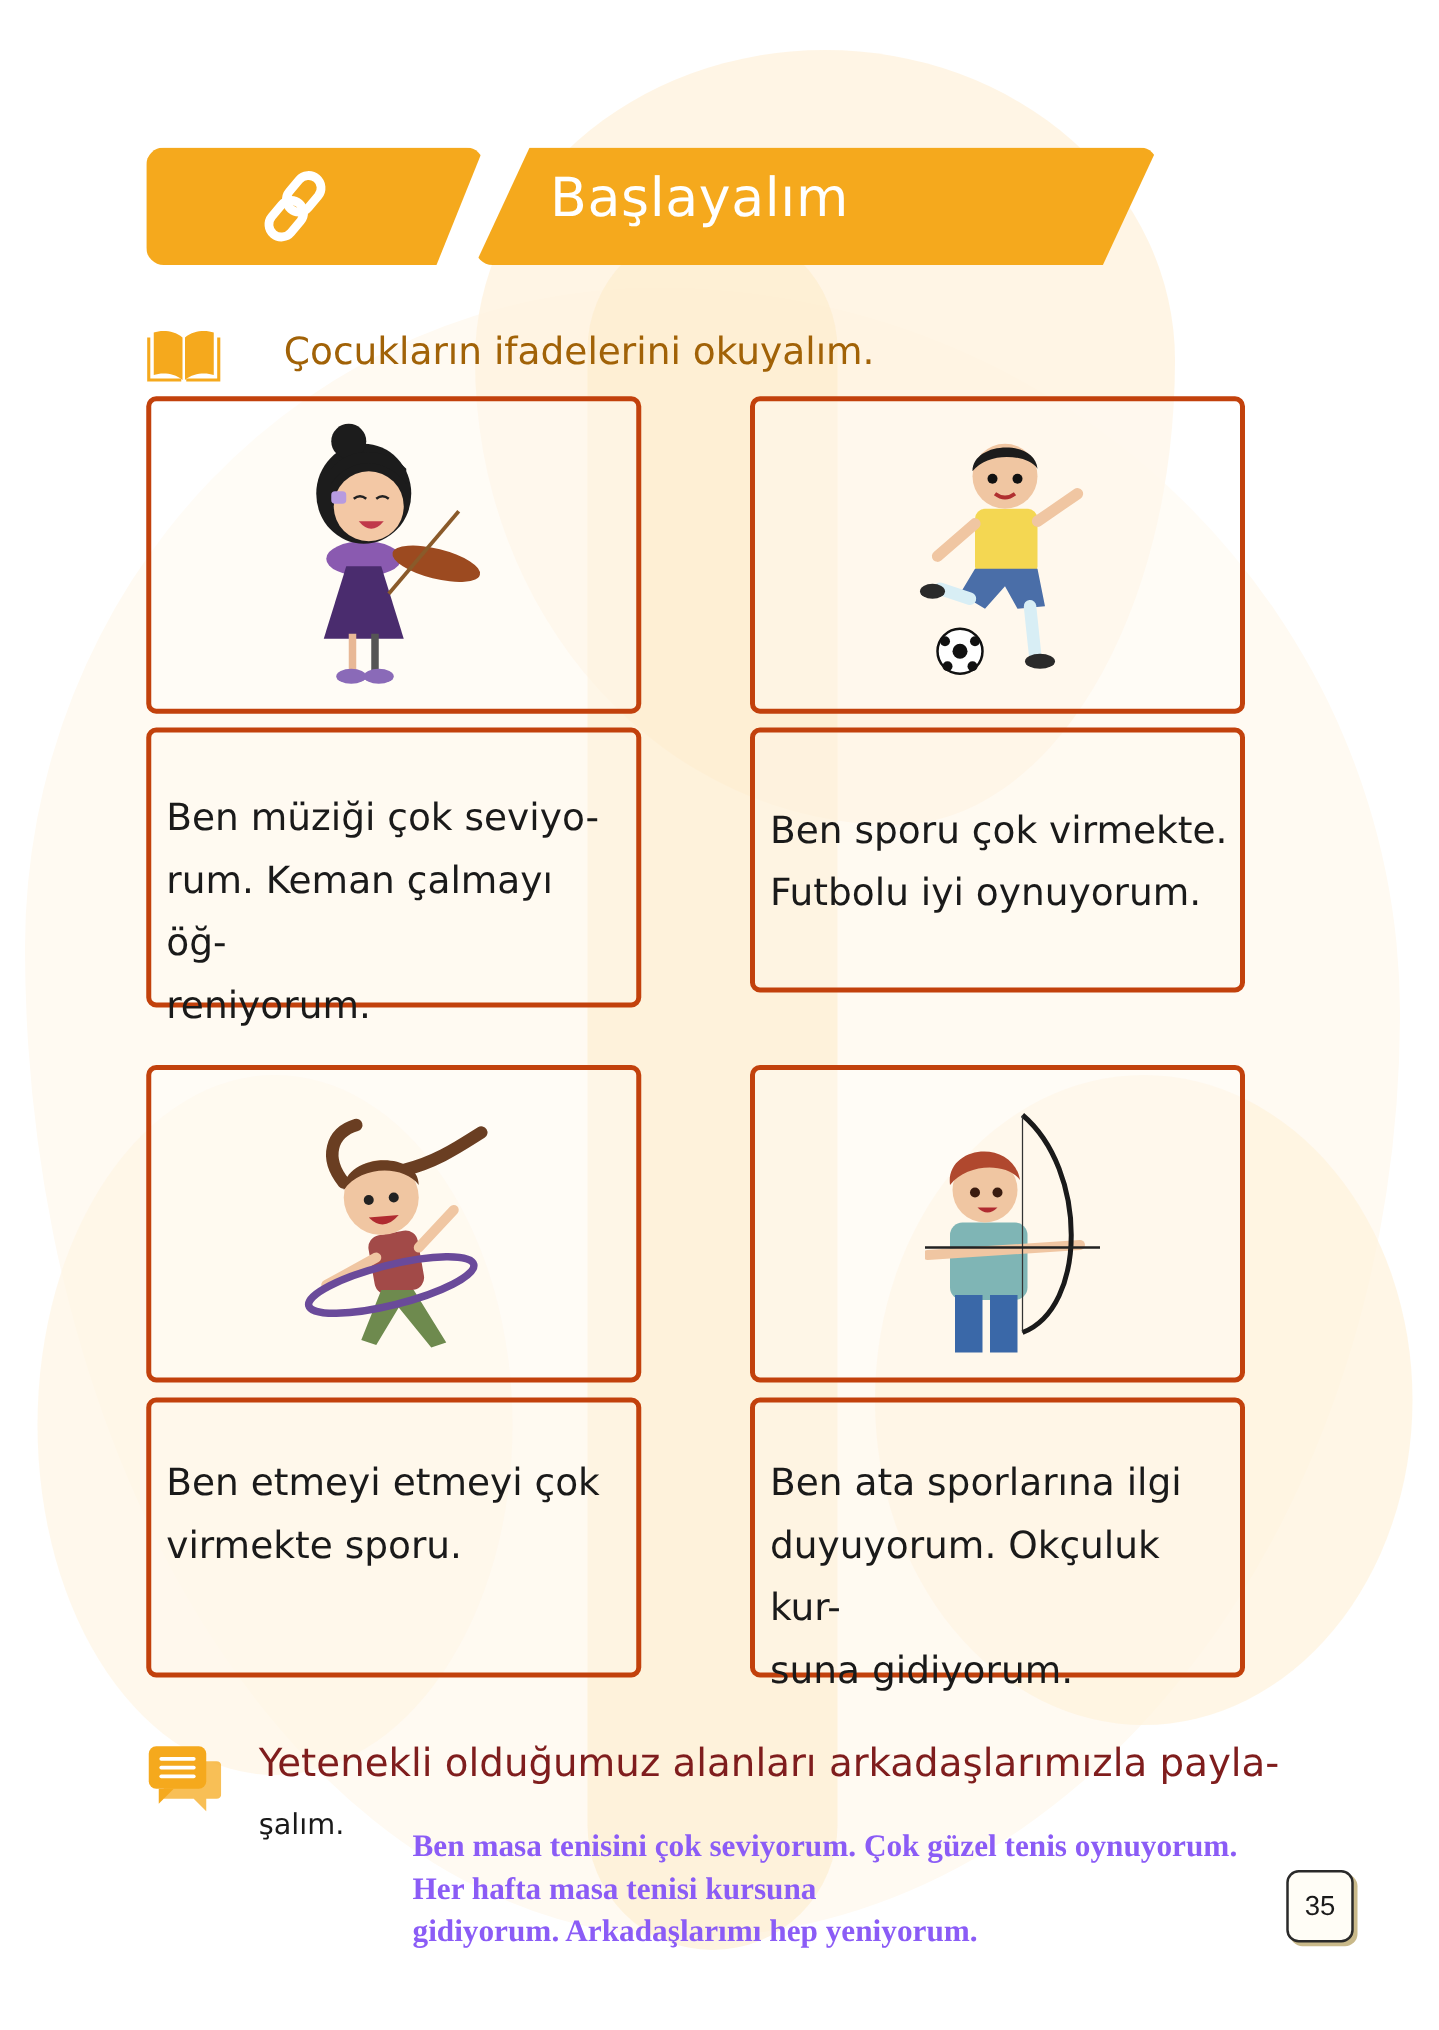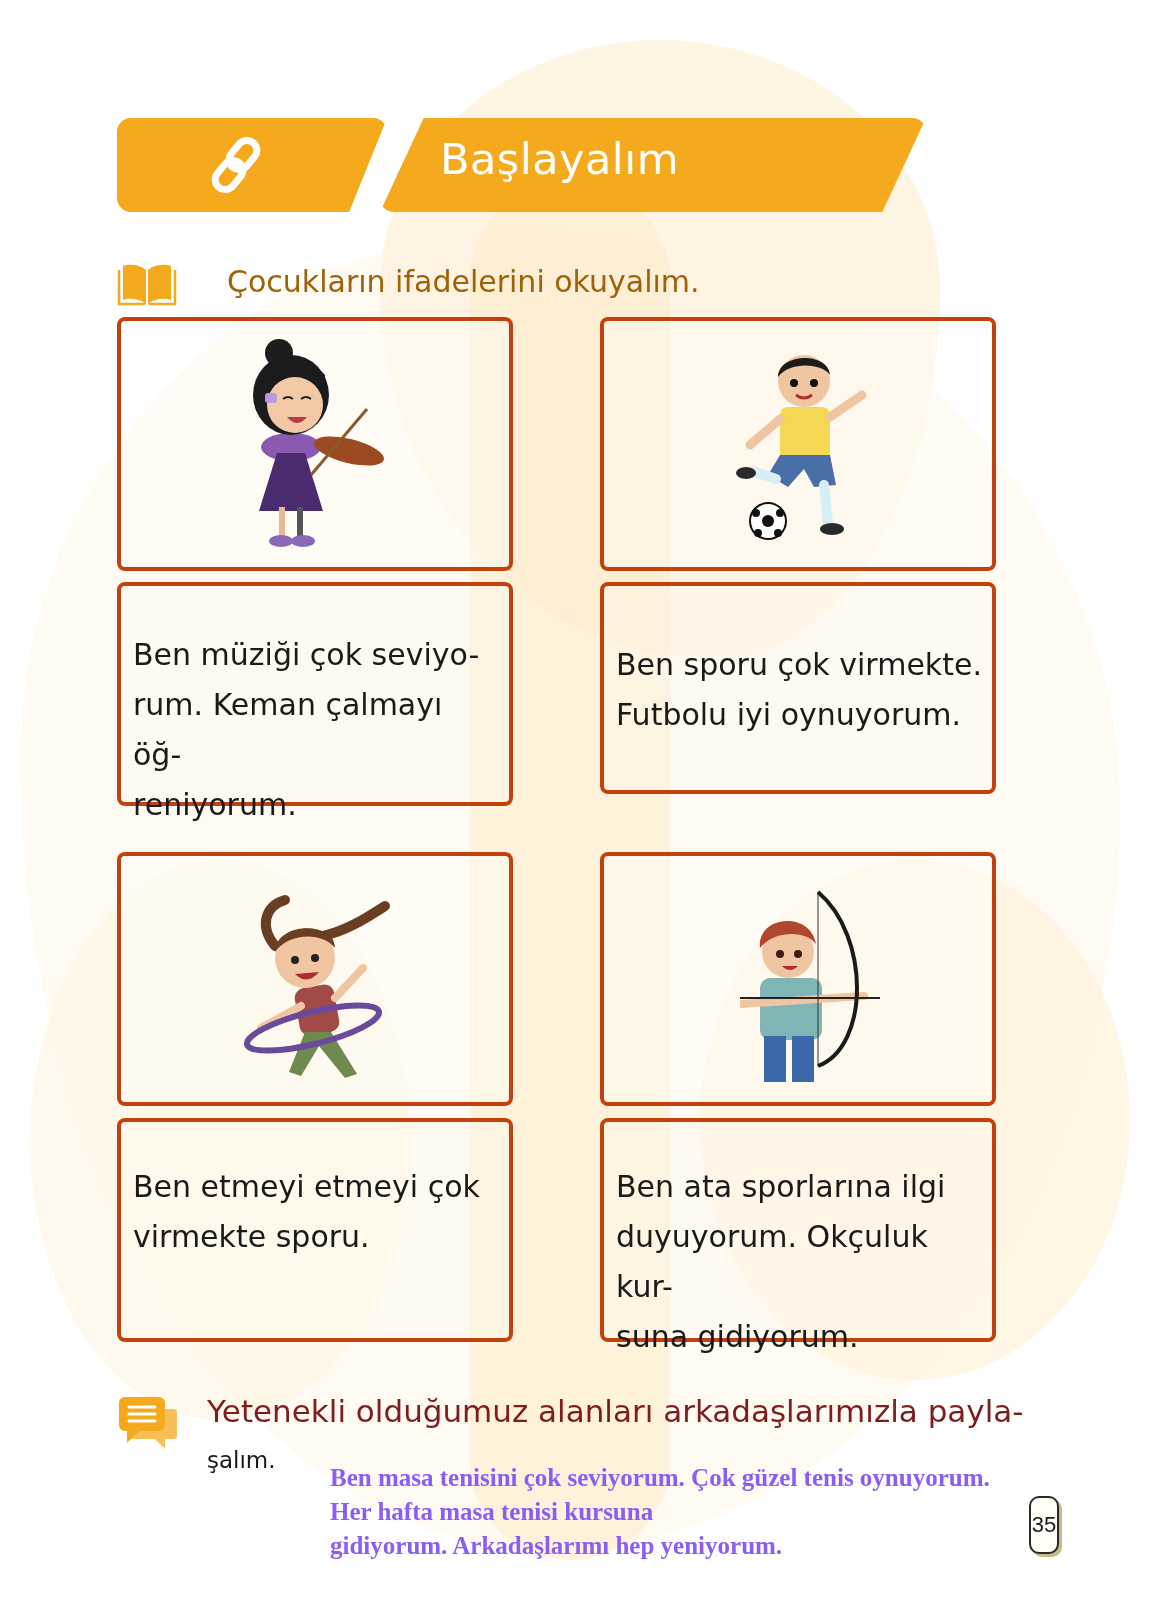--- a/index.html
+++ b/index.html
@@ -27,21 +27,21 @@
   .card.img-card { background: rgba(255,255,255,0.35); }
   .card-text { position: absolute; left: 12px; right: 10px; font-size: 30px; line-height: 50px; color: #1a1a1a; }
 
   .illus { position: absolute; }
 
   .chat-icon { position: absolute; left: 117px; top: 1395px; width: 60px; height: 58px; }
   .share-line1 { position: absolute; left: 207px; top: 1393px; font-size: 31px; color: #7f1d1d; }
   .share-line2 { position: absolute; left: 207px; top: 1447px; font-size: 23px; color: #1a1a1a; }
   .answer { position: absolute; left: 298px; top: 1461px; font-family: Liberation Serif, serif; font-weight: bold; font-size: 25px; line-height: 34px; color: #8b5cf6; margin-left: 32px; }
 
-  .page-num { position: absolute; left: 1029px; top: 1496px; width: 30px; height: 58px; border: 2px solid #2a2a2a; border-radius: 10px;
+  .page-num { position: absolute; left: 1029px; top: 1496px; width: 54px; height: 58px; border: 2px solid #2a2a2a; border-radius: 10px;
     background: #fffdf6; font-family: "Liberation Sans", sans-serif; font-size: 22px; text-align: center; line-height: 54px; color: #1a1a1a;
     box-shadow: 3px 3px 0 #c9b98a; }
 </style>
 </head>
 <body>
 
 <div class="bg-blob b1"></div>
 <div class="bg-blob b2"></div>
 <div class="bg-blob b3"></div>
 <div class="bg-blob b4"></div>

